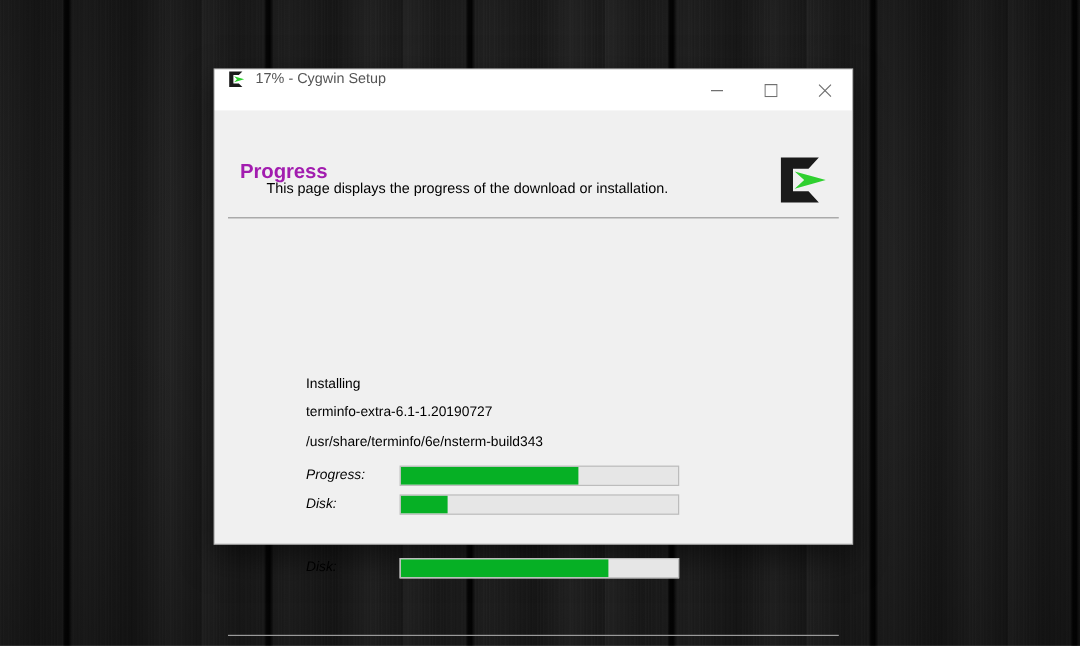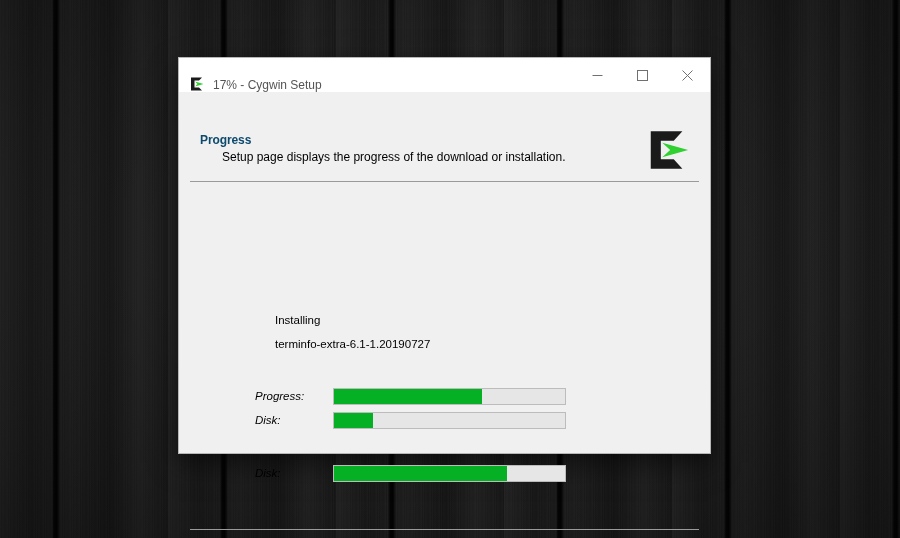--- a/index.html
+++ b/index.html
@@ -70,21 +70,21 @@
     box-shadow: 0 0 0 1px #b7b7b7, 0 10px 26px rgba(0,0,0,0.55);
     display: flex;
     flex-direction: column;
   }
 
   
   .titlebar {
     height: 34px;
     background: #ffffff;
     display: flex;
-    align-items: flex-end;
+    align-items: flex-start;
     flex: none;
   }
   .title-icon {
     width: 16px;
     height: 16px;
     margin-left: 10px;
     margin-right: 8px;
     flex: none;
     display: block;
   }
@@ -113,23 +113,23 @@
   .header {
     flex: none;
     height: 90px;
     position: relative;
     padding: 0;
   }
   .header-title {
     position: absolute;
     left: 21px;
     top: 41px;
-    font-size: 12px;
+    font-size: 17px;
     font-weight: bold;
-    color: #0c4a6e;
+    color: #a21caf;
     letter-spacing: -0.1px;
   }
   .header-sub {
     position: absolute;
     left: 43px;
     top: 58px;
     font-size: 12px;
     color: #000000;
   }
   .header-logo {
@@ -152,21 +152,20 @@
   .body {
     flex: 1 1 auto;
     position: relative;
   }
   .status-line {
     position: absolute;
     left: 76px;
     font-size: 11.5px;
     color: #000000;
     white-space: nowrap;
-    margin-left: 20px;
   }
   .status-0 { top: 132px; }
   .status-1 { top: 156px; }
   .status-2 { top: 181px; }
 
   .bar-row {
     position: absolute;
     left: 76px;
     height: 18px;
     display: flex;
@@ -235,32 +234,33 @@
         <svg width="11" height="11" viewBox="0 0 11 11">
           <line x1="0.5" y1="0.5" x2="10.5" y2="10.5" stroke="#707070" stroke-width="1"></line>
           <line x1="10.5" y1="0.5" x2="0.5" y2="10.5" stroke="#707070" stroke-width="1"></line>
         </svg>
       </div>
     </div>
   </div>
 
   <div class="header">
     <div class="header-title">Progress</div>
-    <div class="header-sub">Setup page displays the progress of the download or installation.</div>
+    <div class="header-sub">This page displays the progress of the download or installation.</div>
     <svg class="header-logo" viewBox="0 0 32 32">
       <path d="M4 3 H26 L20 9.5 H11 V22.5 H20 L26 29 H4 Z" fill="#1a1a1a"></path>
       <path d="M12 11 L30 16 L12 21 L17.5 16 Z" fill="#2fd02f"></path>
     </svg>
     <div class="rule rule-top"></div>
   </div>
 
   <div class="body">
 
     <div class="status-line status-0">Installing</div>
     <div class="status-line status-1">terminfo-extra-6.1-1.20190727</div>
+    <div class="status-line status-2">/usr/share/terminfo/6e/nsterm-build343</div>
 
     <div class="bar-row bar-0">
       <div class="bar-label">Progress:</div>
       <div class="bar-track">
         <div class="bar-fill" id="fill-0" style="width: 64%; background: rgb(6, 176, 37);"></div>
       </div>
     </div>
 
     <div class="bar-row bar-1">
       <div class="bar-label">Disk:</div>

